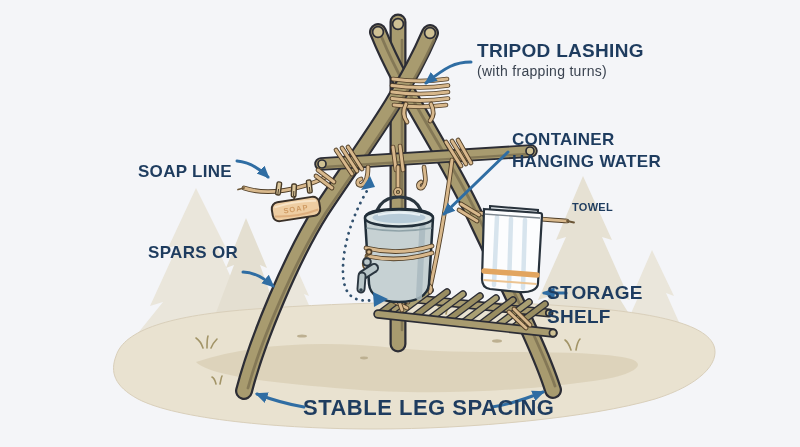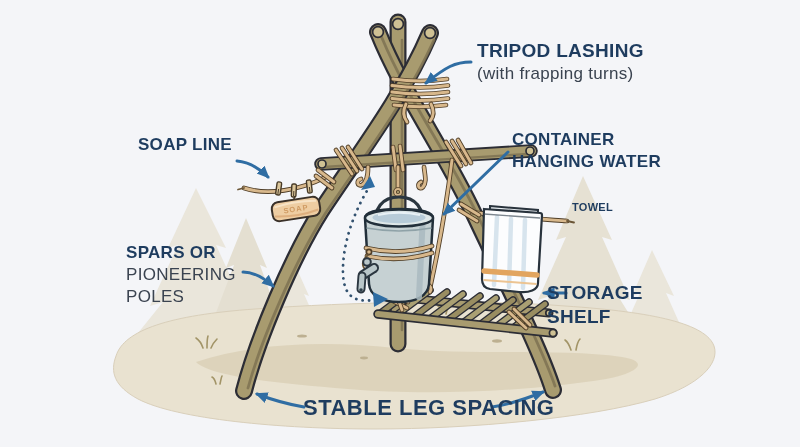--- a/index.html
+++ b/index.html
@@ -35,25 +35,25 @@
   .soapf{fill:var(--soap-bar,#EECDA2);stroke:#3a3129;stroke-width:2}
   .pin{fill:#dcc79c;stroke:#473a27;stroke-width:1.4}
   .lblarrow{fill:none;stroke:var(--arrow,#2F6DA3);stroke-width:3;stroke-linecap:round}
   .dotted{fill:none;stroke:#32516f;stroke-width:2.8;stroke-linecap:round;stroke-dasharray:0.1 6.4}
   .ahf{fill:var(--arrow,#2F6DA3)}
   
   .label{position:absolute;font-weight:700;color:var(--label-primary,#1E3C5F);
          font-size:17px;line-height:1.3;letter-spacing:.3px}
   .label .sub{font-weight:400;color:var(--label-secondary,#3A4350)}
   #lab-tripod{left:477px;top:39px;font-size:19px;line-height:1.28}
-  #lab-tripod .sub{font-size:17px}
-  #lab-soap{left:108px;top:134px;width:124px;text-align:right}
+  #lab-tripod .sub{font-size:14px}
+  #lab-soap{left:108px;top:161px;width:124px;text-align:right}
   #lab-hwc{left:512px;top:129px}
   #lab-towel{left:572px;top:200px;font-size:11px}
-  #lab-spars{left:126px;top:242px;width:112px;text-align:left}
+  #lab-spars{left:126px;top:242px;width:112px;text-align:right}
   #lab-storage{left:547px;top:281px;width:116px;font-size:19px;line-height:1.25}
   #lab-stable{left:303px;top:394px;font-size:22px;white-space:nowrap;letter-spacing:.5px}
 </style>
 </head>
 <body>
 
 <svg width="800" height="447" viewBox="0 0 800 447">
   <defs>
     <linearGradient id="gradCenter" x1="0" y1="0" x2="0" y2="1">
       <stop offset="0" stop-color="#a89b6f"></stop>
@@ -309,21 +309,20 @@
   <div>CONTAINER</div>
   <div>HANGING WATER</div>
 </div>
 
 <div class="label" id="lab-towel">
   <div>TOWEL</div>
 </div>
 
 <div class="label" id="lab-spars">
   <div>SPARS OR</div>
-  <div class="sub">PIONEERING POLES</div>
 </div>
 
 <div class="label" id="lab-storage">
   <div>STORAGE SHELF</div>
 </div>
 
 <div class="label" id="lab-stable">
   <div>STABLE LEG SPACING</div>
 </div>
 

